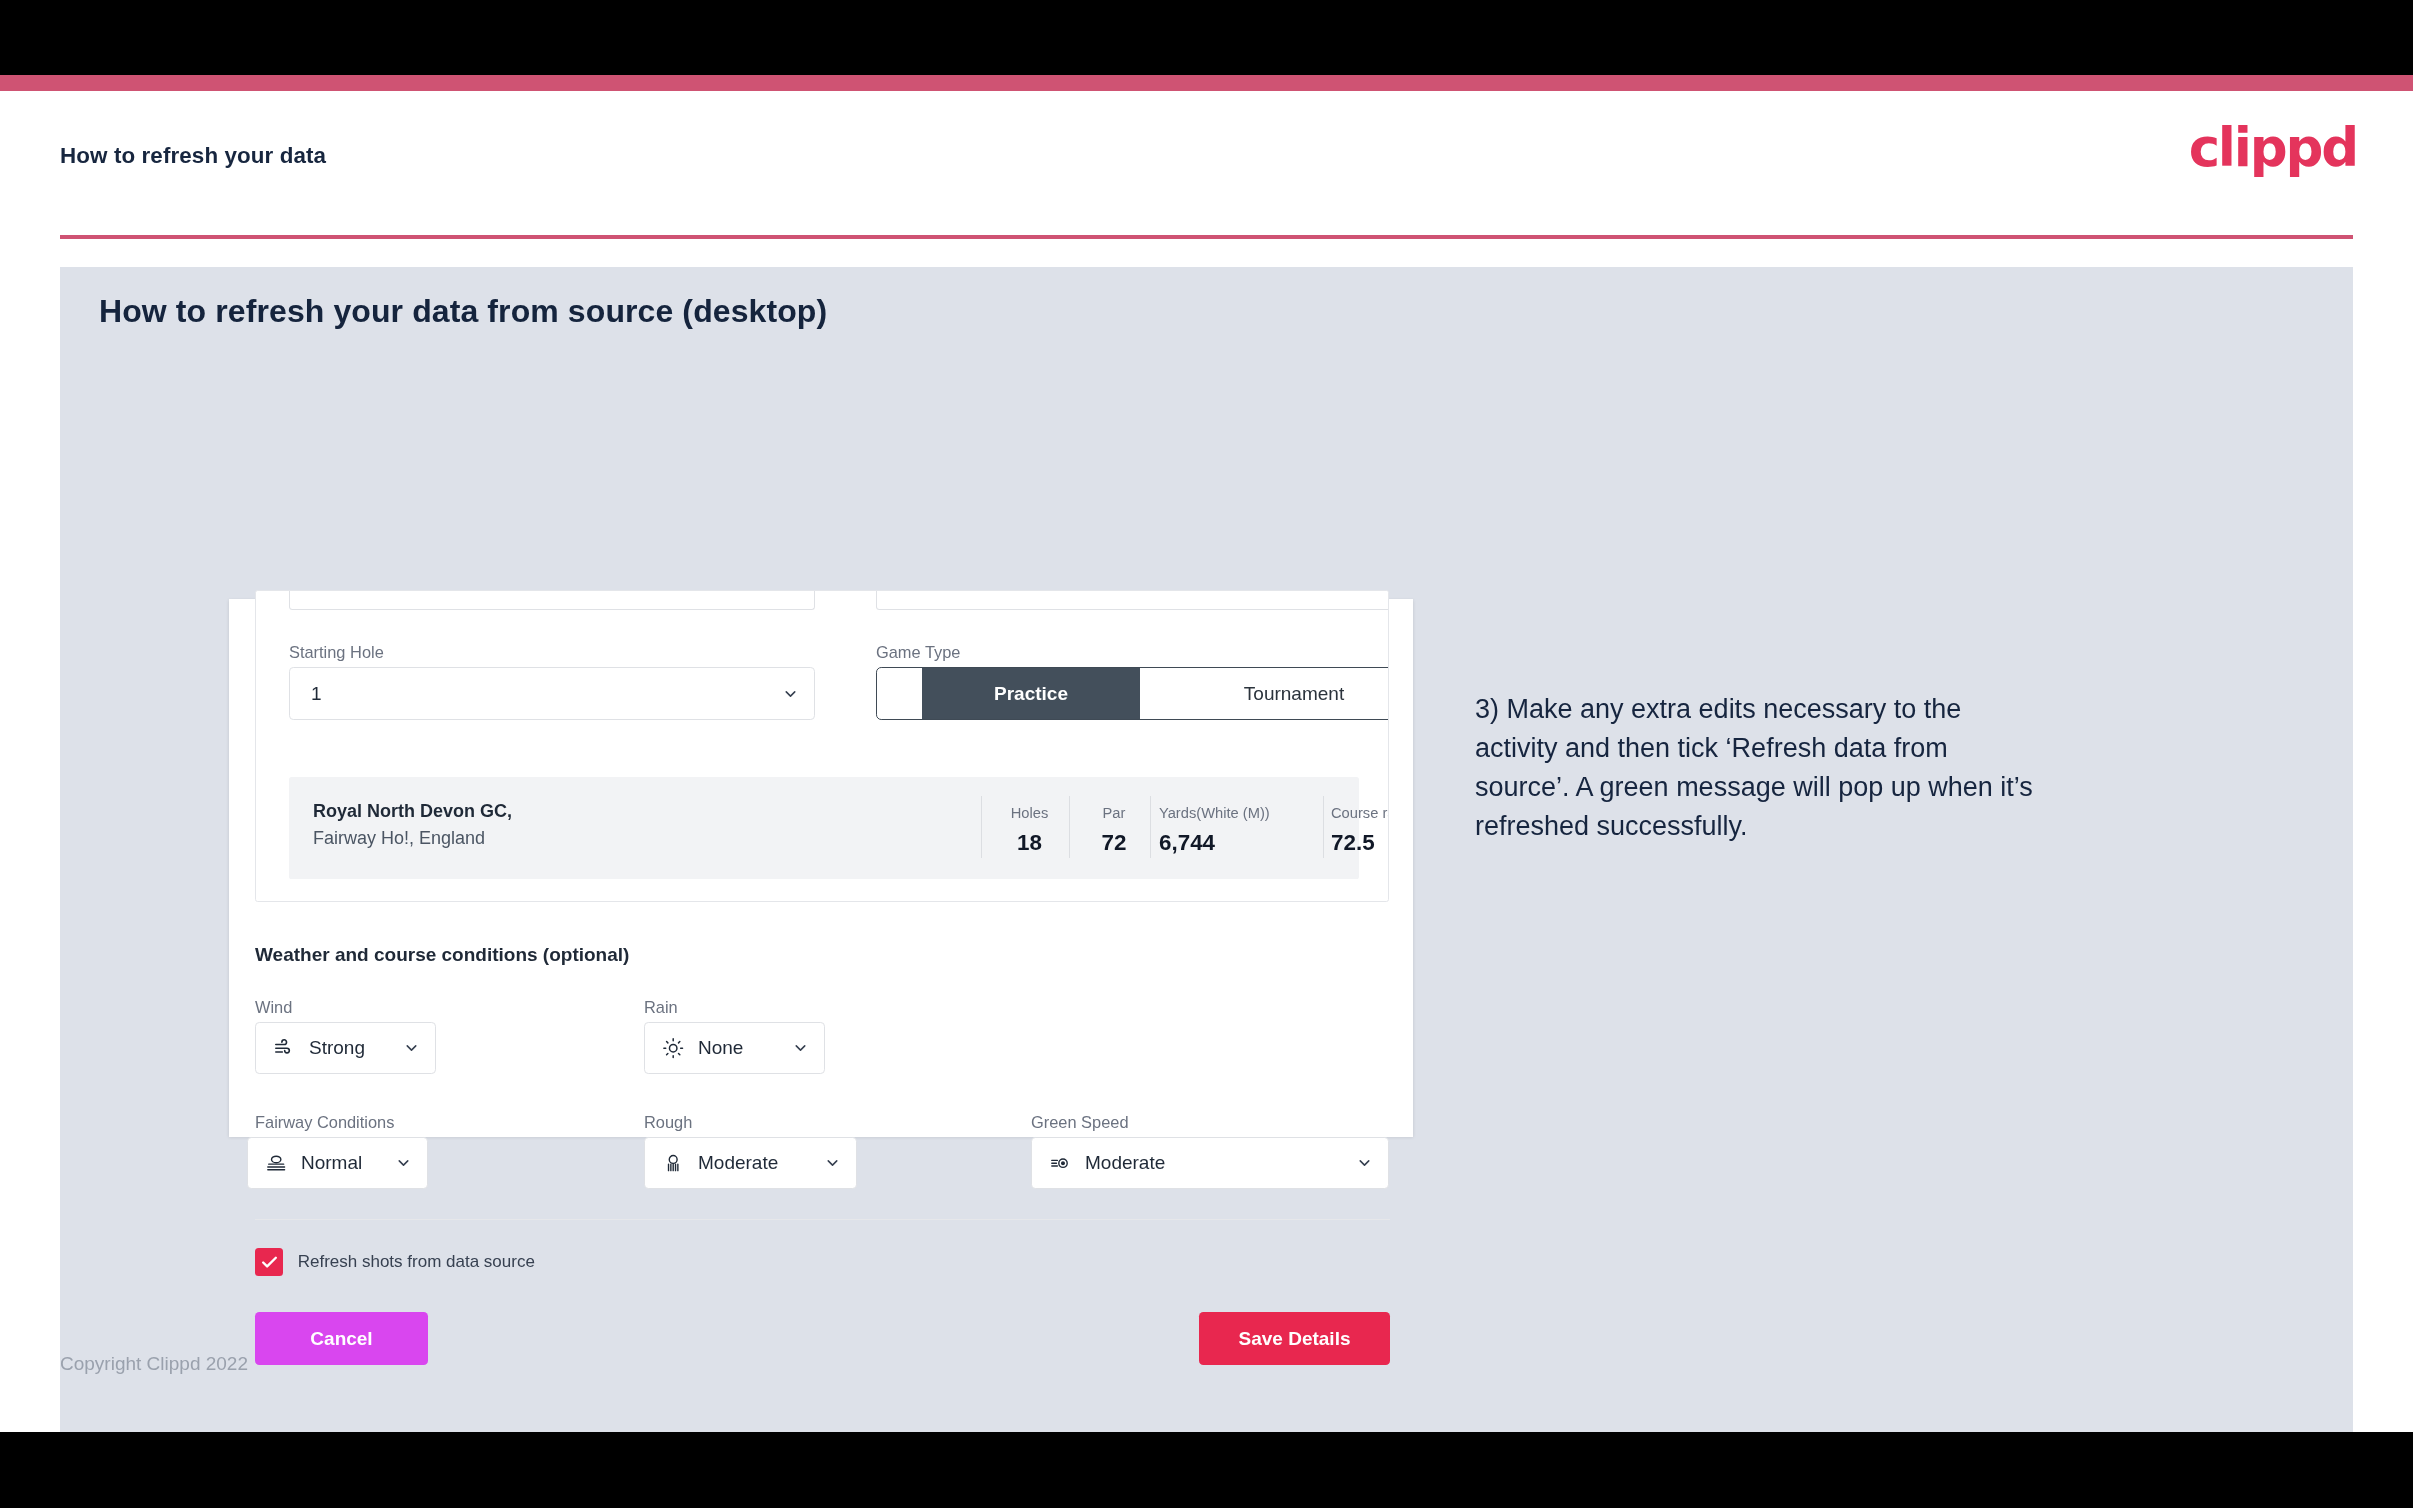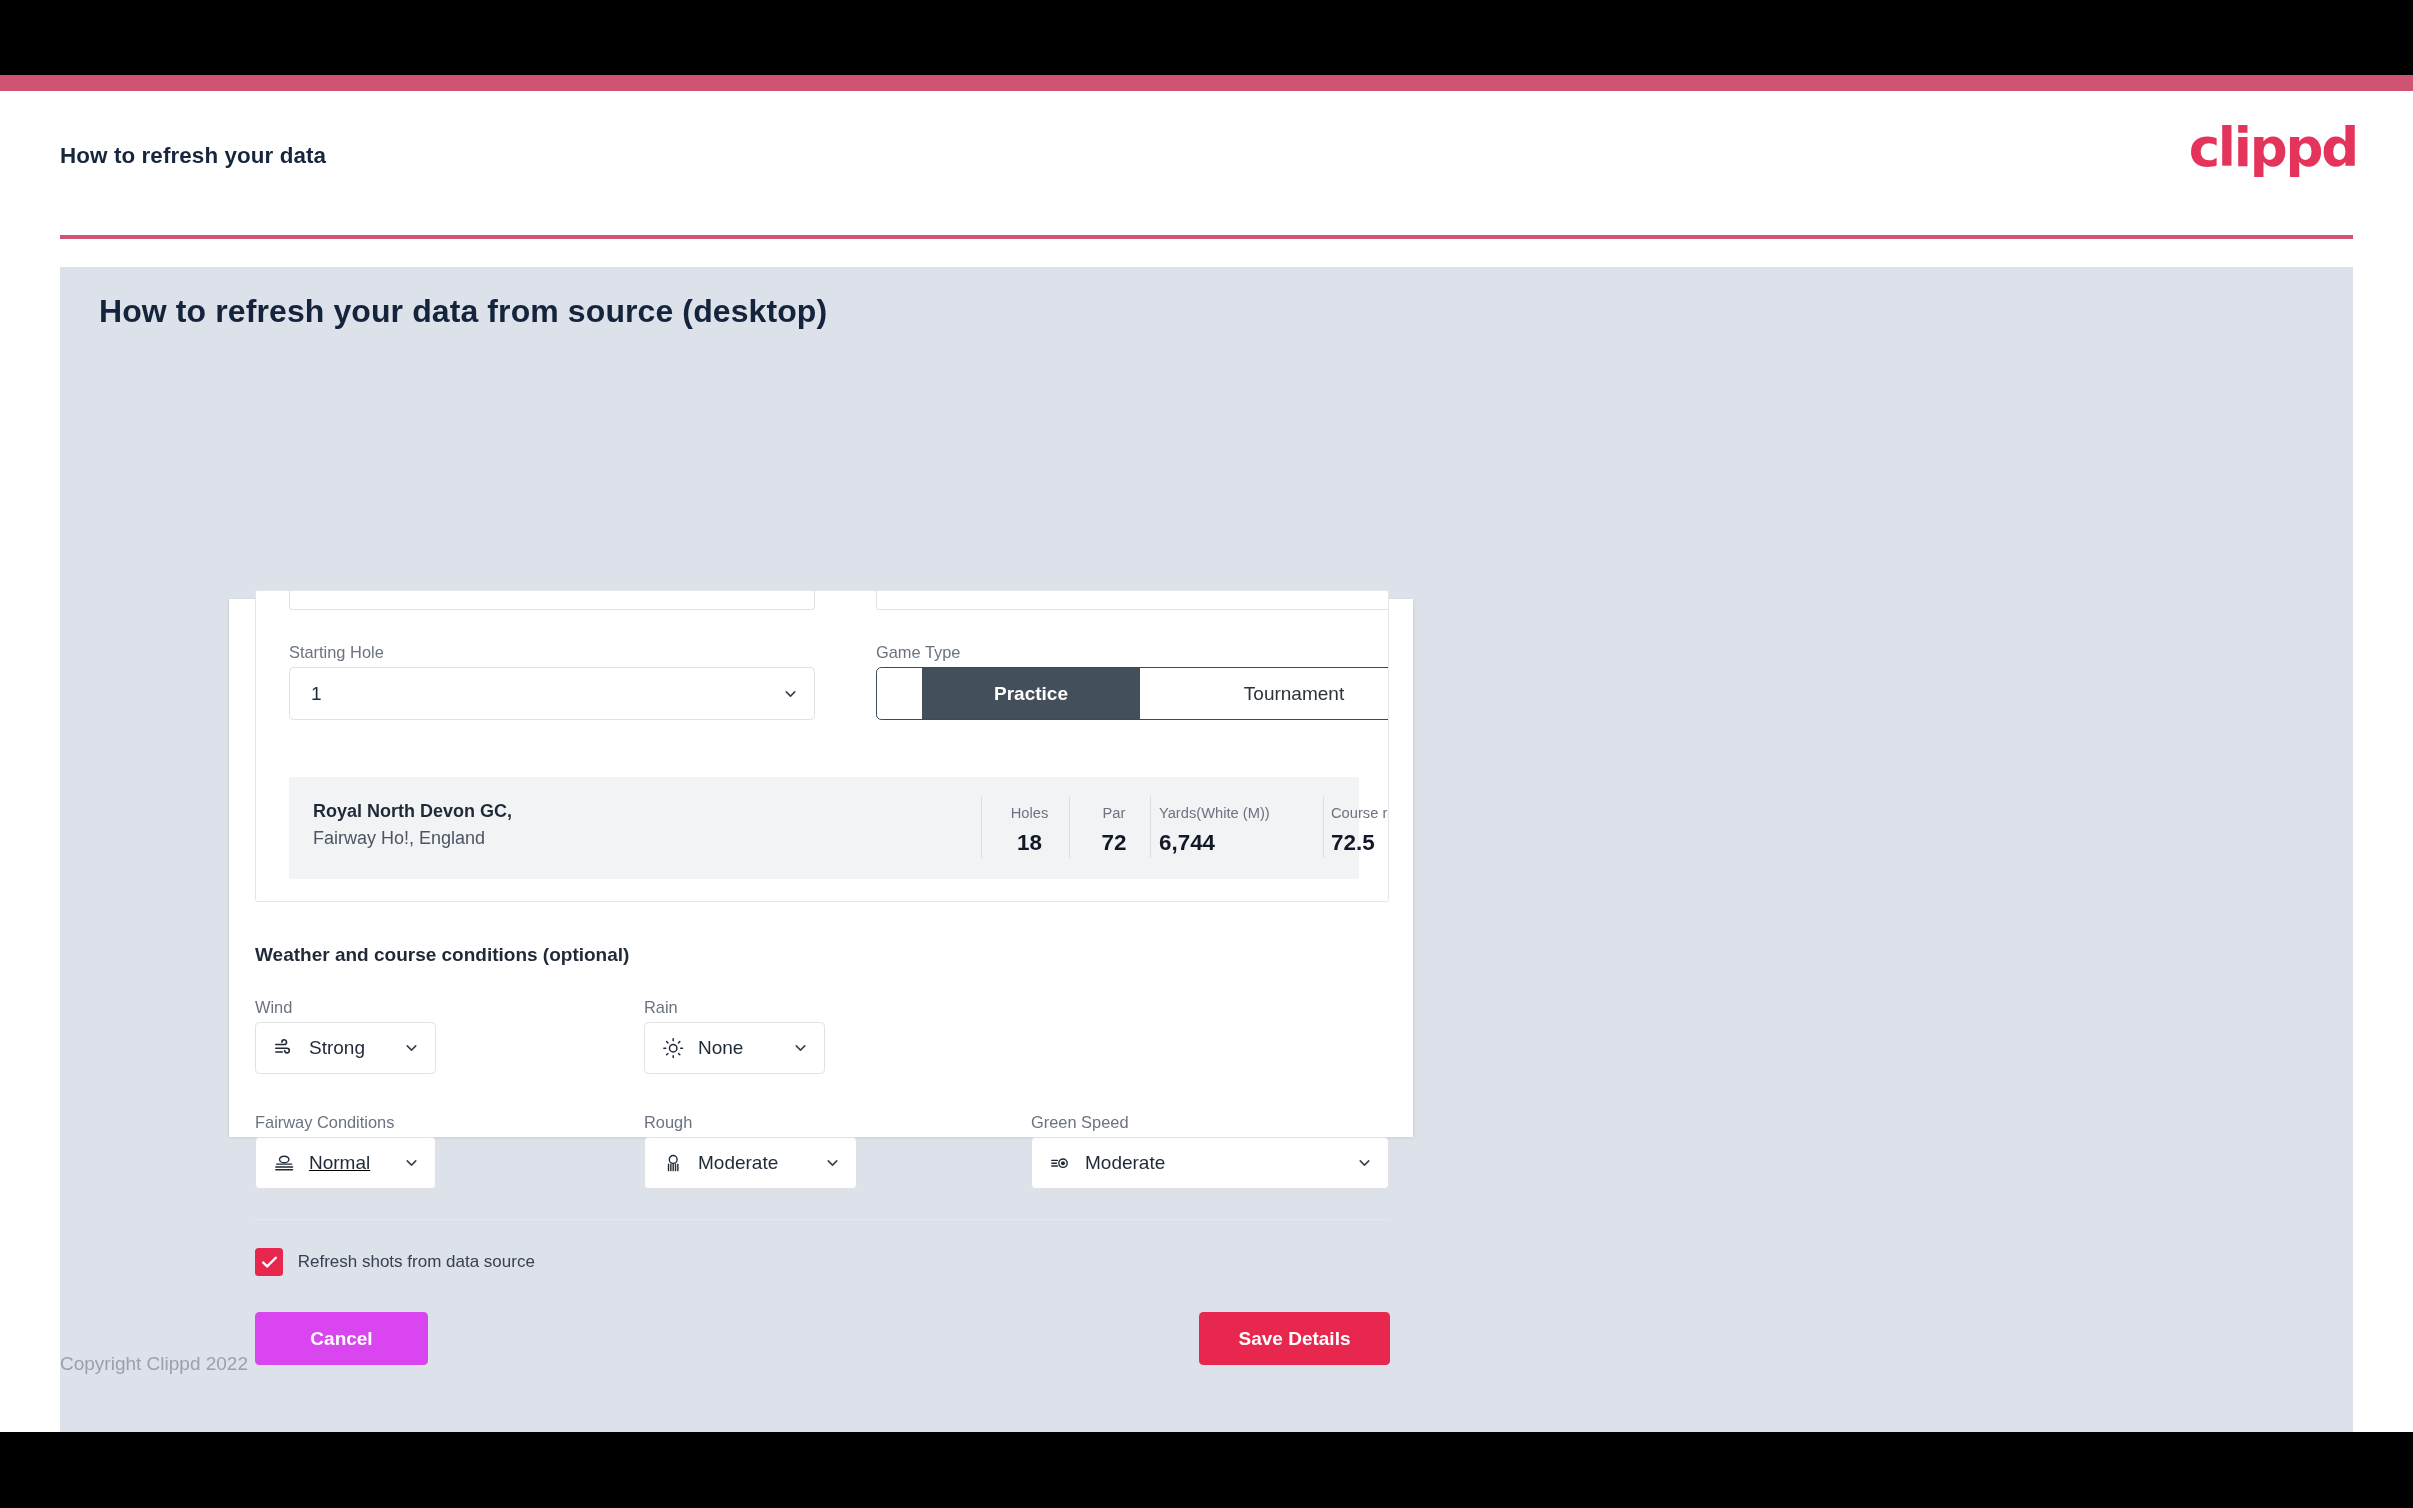--- a/index.html
+++ b/index.html
@@ -174,20 +174,21 @@
 
   <div class="page">
 
     <div class="hdr-title">How to refresh your data</div>
     <div class="hdr-logo">clippd</div>
     <div class="hdr-rule"></div>
 
     <div class="content-panel">
       <div class="panel-title">How to refresh your data from source (desktop)</div>
 
+      <div class="instruction">3) Make any extra edits necessary to the activity and then tick ‘Refresh data from source’. A green message will pop up when it’s refreshed successfully.</div>
 
       <div class="form-card">
 
         <div class="inner-panel">
 
           <div class="cut-field a"></div>
           <div class="cut-field b"></div>
 
           <div class="fld-label" style="left:33px; top:52px;">Starting Hole</div>
           <div class="select-box" style="left:33px; top:76px; width:526px; height:53px; padding-left:21px;">
@@ -265,21 +266,21 @@
           </span>
           <span class="select-val">None</span>
           <span class="chev">
             <svg width="17" height="17" viewBox="0 0 24 24" fill="none" stroke="#374151" stroke-width="2.2" stroke-linecap="round" stroke-linejoin="round">
                 <polyline points="6 9 12 15 18 9"></polyline>
               </svg>
           </span>
         </div>
 
         <div class="fld-label" style="left:26px; top:514px;">Fairway Conditions</div>
-        <div class="select-box" style="left:26px; top:538px; width:181px; height:52px; padding-left:53px;text-decoration:underline;">
+        <div class="select-box" style="left:18px; top:538px; width:181px; height:52px; padding-left:53px;">
           <span class="sel-icon">
             <svg width="22.4" height="22.4" viewBox="0 0 24 24" fill="none" stroke="#1f2937" stroke-width="1.5" stroke-linecap="round">
               <ellipse cx="12" cy="8" rx="5" ry="3.5"></ellipse>
               <path d="M4 13h16M3 16h18M3 19h18"></path>
             </svg>
           </span>
           <span class="select-val">Normal</span>
           <span class="chev">
             <svg width="17" height="17" viewBox="0 0 24 24" fill="none" stroke="#374151" stroke-width="2.2" stroke-linecap="round" stroke-linejoin="round">
                 <polyline points="6 9 12 15 18 9"></polyline>

